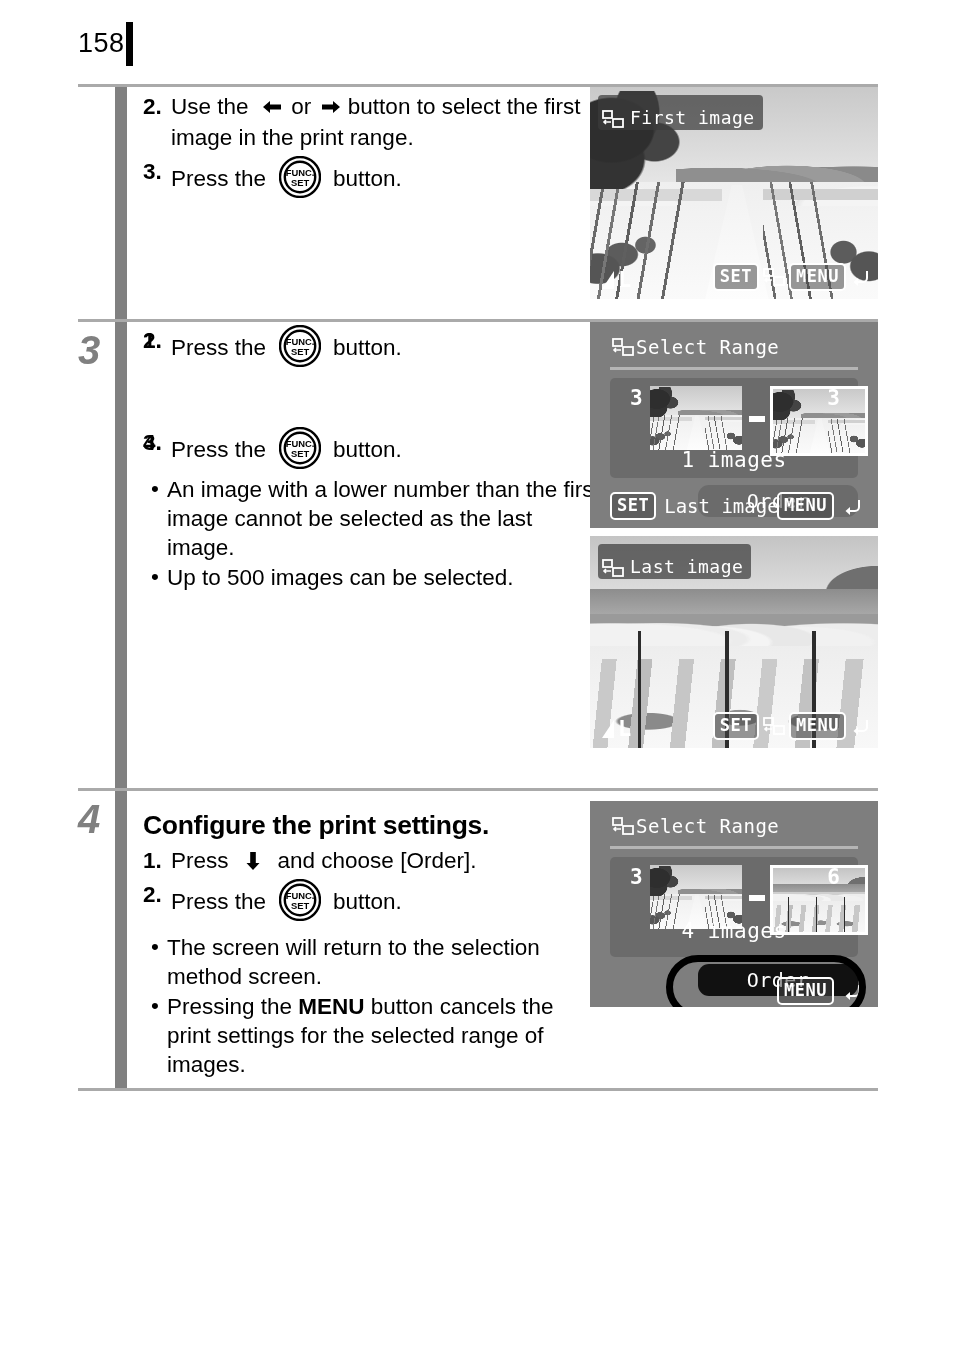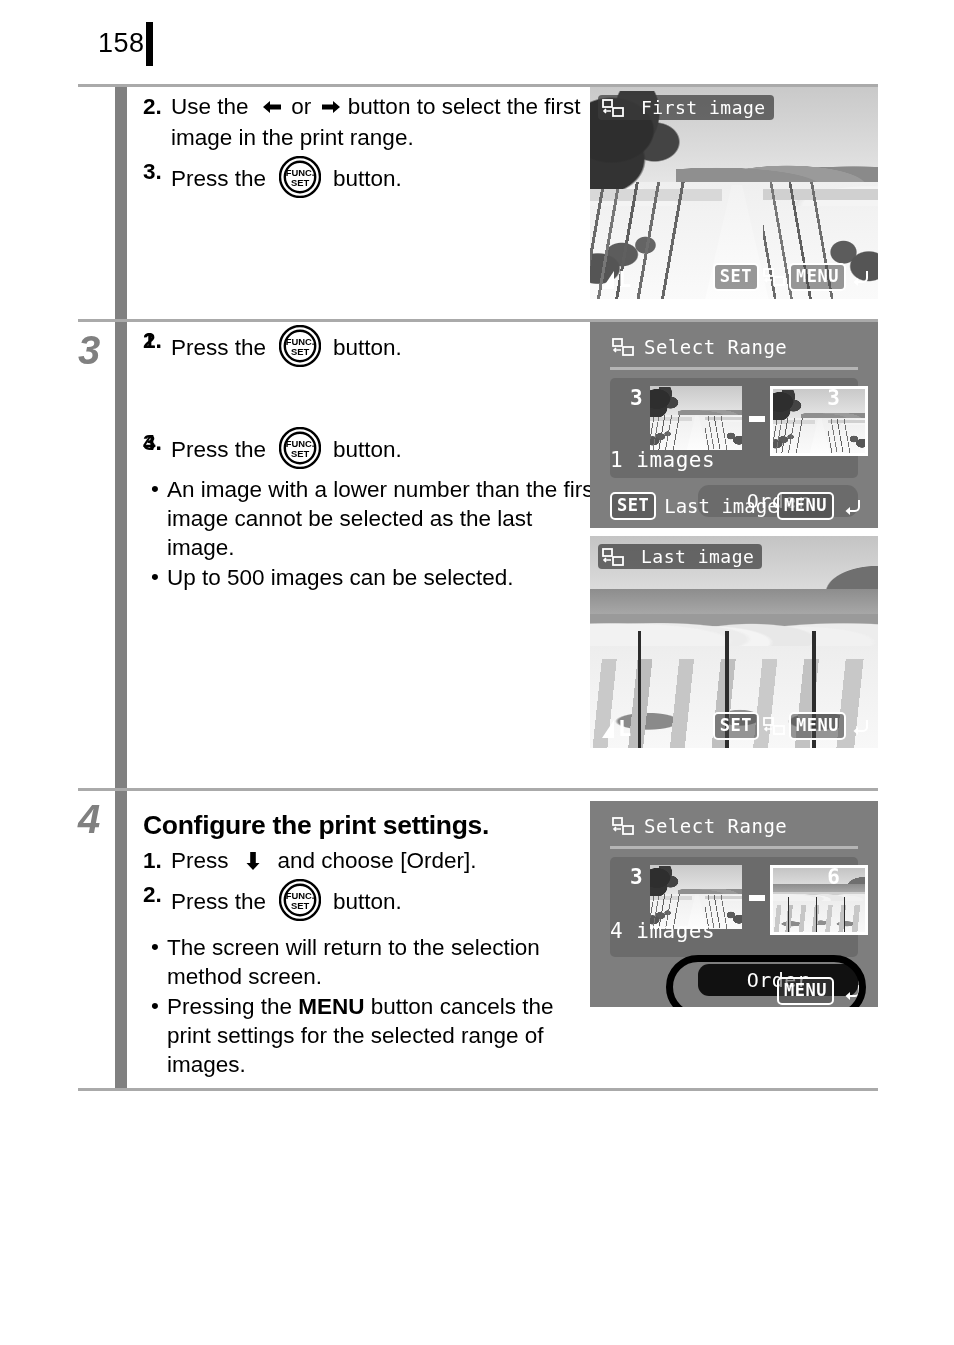--- a/index.html
+++ b/index.html
@@ -16,21 +16,20 @@
     overflow: hidden;
   }
 
   
   #page-number-block {
     position: absolute;
     left: 78px;
     top: 20px;
     width: 120px;
     height: 46px;
-    margin-left: 20px;
   }
   #page-number {
     position: absolute;
     left: 0;
     top: 0;
     font-size: 27px;
     line-height: 46px;
     letter-spacing: 0.5px;
   }
   #page-number-bar {
@@ -276,25 +275,25 @@
   .sceneB .poles {
     position: absolute; left: 0; top: 45%; width: 100%; height: 55%;
     background:
       linear-gradient(90deg, transparent 0 16.5%, #2c2c2c 16.5% 17.8%, transparent 17.8% 47%, #2c2c2c 47% 48.3%, transparent 48.3% 77%, #2c2c2c 77% 78.3%, transparent 78.3%);
   }
 
   
   .osd-title {
     position: absolute;
     display: flex;
-    align-items: center;
-    gap: 17px;
+    align-items: flex-end;
+    gap: 6px;
     background: rgba(60,60,60,0.72);
     border-radius: 4px;
-    padding: 2px 8px 2px 4px;
+    padding: 12px 8px 2px 4px;
     color: #ffffff;
     font-family: "DejaVu Sans Mono", monospace;
     font-size: 18px;
     letter-spacing: 0.5px;
   }
   .osd-bottom {
     position: absolute;
     display: flex;
     align-items: center;
     gap: 4px;
@@ -322,21 +321,21 @@
     font-size: 22px;
     font-weight: bold;
     line-height: 22px;
   }
 
   
   .menu-screen { background: #7e7e7e; }
   .ms-head {
     position: absolute;
     left: 22px; top: 14px;
-    display: flex; align-items: center; gap: 10px;
+    display: flex; align-items: center; gap: 2px;
     color: #ffffff;
     font-family: "DejaVu Sans Mono", monospace;
     font-size: 19px;
     letter-spacing: 0.5px;
     justify-content: flex-end;
   }
   .ms-rule {
     position: absolute;
     left: 20px; right: 20px; top: 45px;
     height: 3px;
@@ -369,21 +368,21 @@
     line-height: 21px;
   }
   .dash {
     position: absolute;
     width: 16px; height: 6px;
     background: #ffffff;
   }
   .imgcount {
     position: absolute;
     left: 0; right: 0;
-    text-align: left;
+    text-align: center;
     color: #ffffff;
     font-family: "DejaVu Sans Mono", monospace;
     font-size: 21px;
     letter-spacing: 0.5px;
   }
   .order-btn {
     position: absolute;
     width: 160px; height: 32px;
     border-radius: 11px;
     color: #ffffff;

